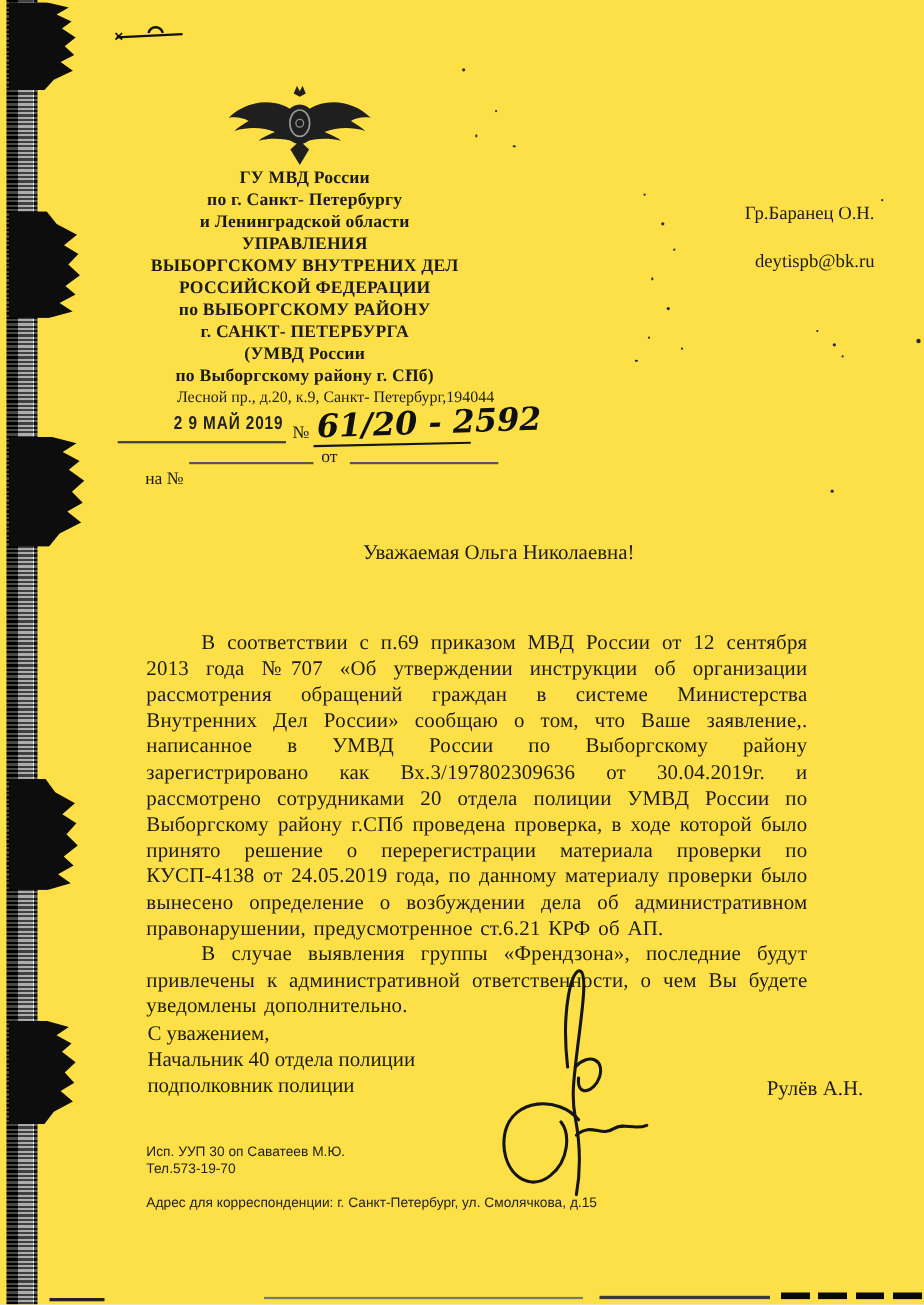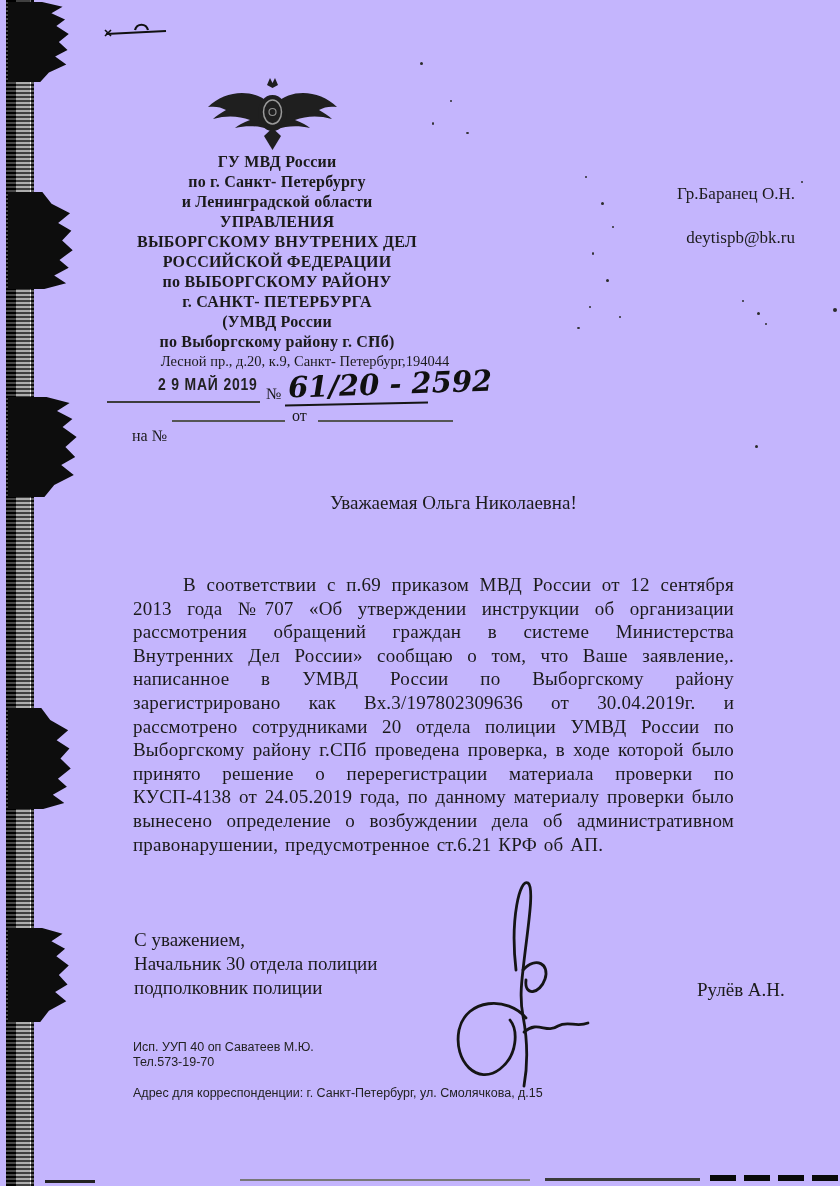--- a/index.html
+++ b/index.html
@@ -1,18 +1,18 @@
 <!DOCTYPE html>
 <html><head>
 <meta charset="utf-8">
 <style>
   html,body{margin:0;padding:0;background:#e8e8e8;}
   .page{
     position:relative;width:840px;height:1186px;margin:0 auto;
-    background:#c4b5fd;overflow:hidden;color:#1b1b1b;
+    background:#fde047;overflow:hidden;color:#1b1b1b;
     font-family:"Liberation Serif", serif;
   }
   
   .edge-strip{
     position:absolute;left:6px;top:0;width:28px;height:1186px;
     background:
       repeating-linear-gradient(to bottom, rgba(0,0,0,.55) 0 2px, rgba(255,255,255,.28) 2px 4px),
       linear-gradient(to right,#000 0 10px,#8d8d8d 10px 24px,#f2f2f2 24px 25px,#1a1a1a 25px 28px);
   }
   .blob{position:absolute;background:#0d0d0d;
@@ -167,38 +167,39 @@
   <div class="no-value">61/20 - 2592</div>
   <div class="uline u-num"></div>
   <div class="na-label">на №</div>
   <div class="uline u-na"></div>
   <div class="ot-label">от</div>
   <div class="uline u-ot"></div>
 
   <div class="salutation">Уважаемая Ольга Николаевна!</div>
   <div class="bodytext">
     <p>В соответствии с п.69 приказом МВД России от 12 сентября 2013 года №707 «Об утверждении инструкции об организации рассмотрения обращений граждан в системе Министерства Внутренних Дел России» сообщаю о том, что Ваше заявление,. написанное в УМВД России по Выборгскому району зарегистрировано как Вх.3/197802309636 от 30.04.2019г. и рассмотрено сотрудниками 20 отдела полиции УМВД России по Выборгскому району г.СПб проведена проверка, в ходе которой было принято решение о перерегистрации материала проверки по КУСП-4138 от 24.05.2019 года, по данному материалу проверки было вынесено определение о возбуждении дела об административном правонарушении, предусмотренное ст.6.21 КРФ об АП.</p>
+    <p>В случае выявления группы «Френдзона», последние будут привлечены к административной ответственности, о чем Вы будете уведомлены дополнительно.</p>
   </div>
 
   <div class="sig-block">
     <div>С уважением,</div>
-    <div>Начальник 30 отдела полиции</div>
+    <div>Начальник 40 отдела полиции</div>
     <div>подполковник полиции</div>
   </div>
 
   <svg class="signature-svg" width="170" height="218" viewBox="0 0 170 218">
     <g fill="none" stroke="#151515" stroke-width="2.8" stroke-linecap="round">
       <path d="M66,100 C60,48 70,8 78,13 C85,18 77,62 73,100 C71,117 70,130 73,146 C76,162 79,188 74,216"></path>
       <path d="M73,100 C86,86 100,94 95,109 C90,124 74,127 76,110"></path>
       <path d="M76,148 C58,126 16,128 9,160 C3,192 28,216 50,199 C68,185 68,160 60,150"></path>
       <path d="M74,162 C88,150 96,164 108,156 C118,150 126,158 138,153"></path>
     </g>
   </svg>
 
   <div class="sig-name">Рулёв А.Н.</div>
 
   <div class="footer">
-    <div>Исп. УУП 40 оп Саватеев М.Ю.</div>
+    <div>Исп. УУП 30 оп Саватеев М.Ю.</div>
     <div>Тел.573-19-70</div>
     <div class="corr">Адрес для корреспонденции: г. Санкт-Петербург, ул. Смолячкова, д.15</div>
   </div>
 
 </div>
 
 </body></html>

